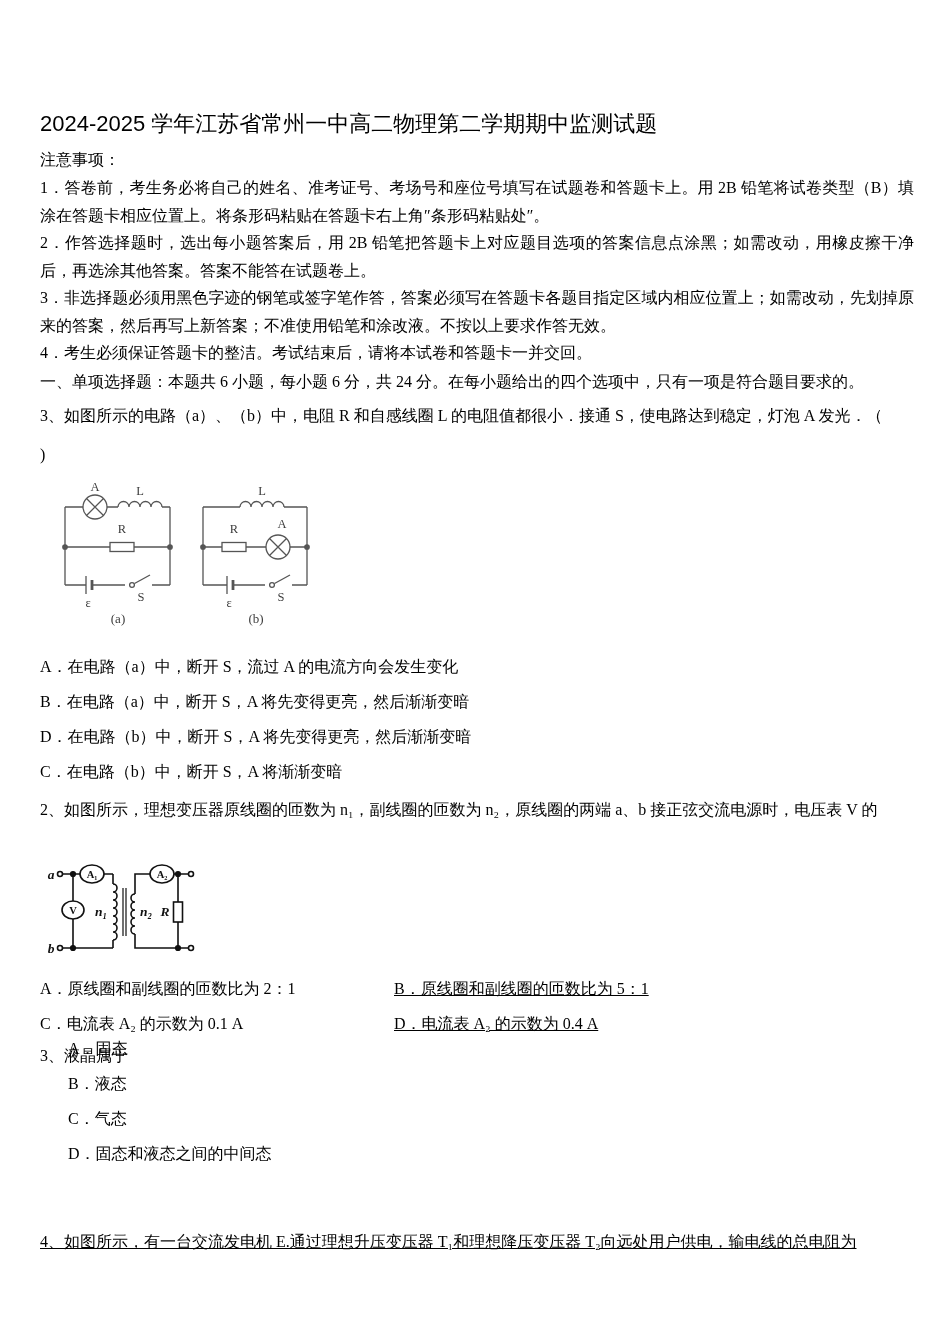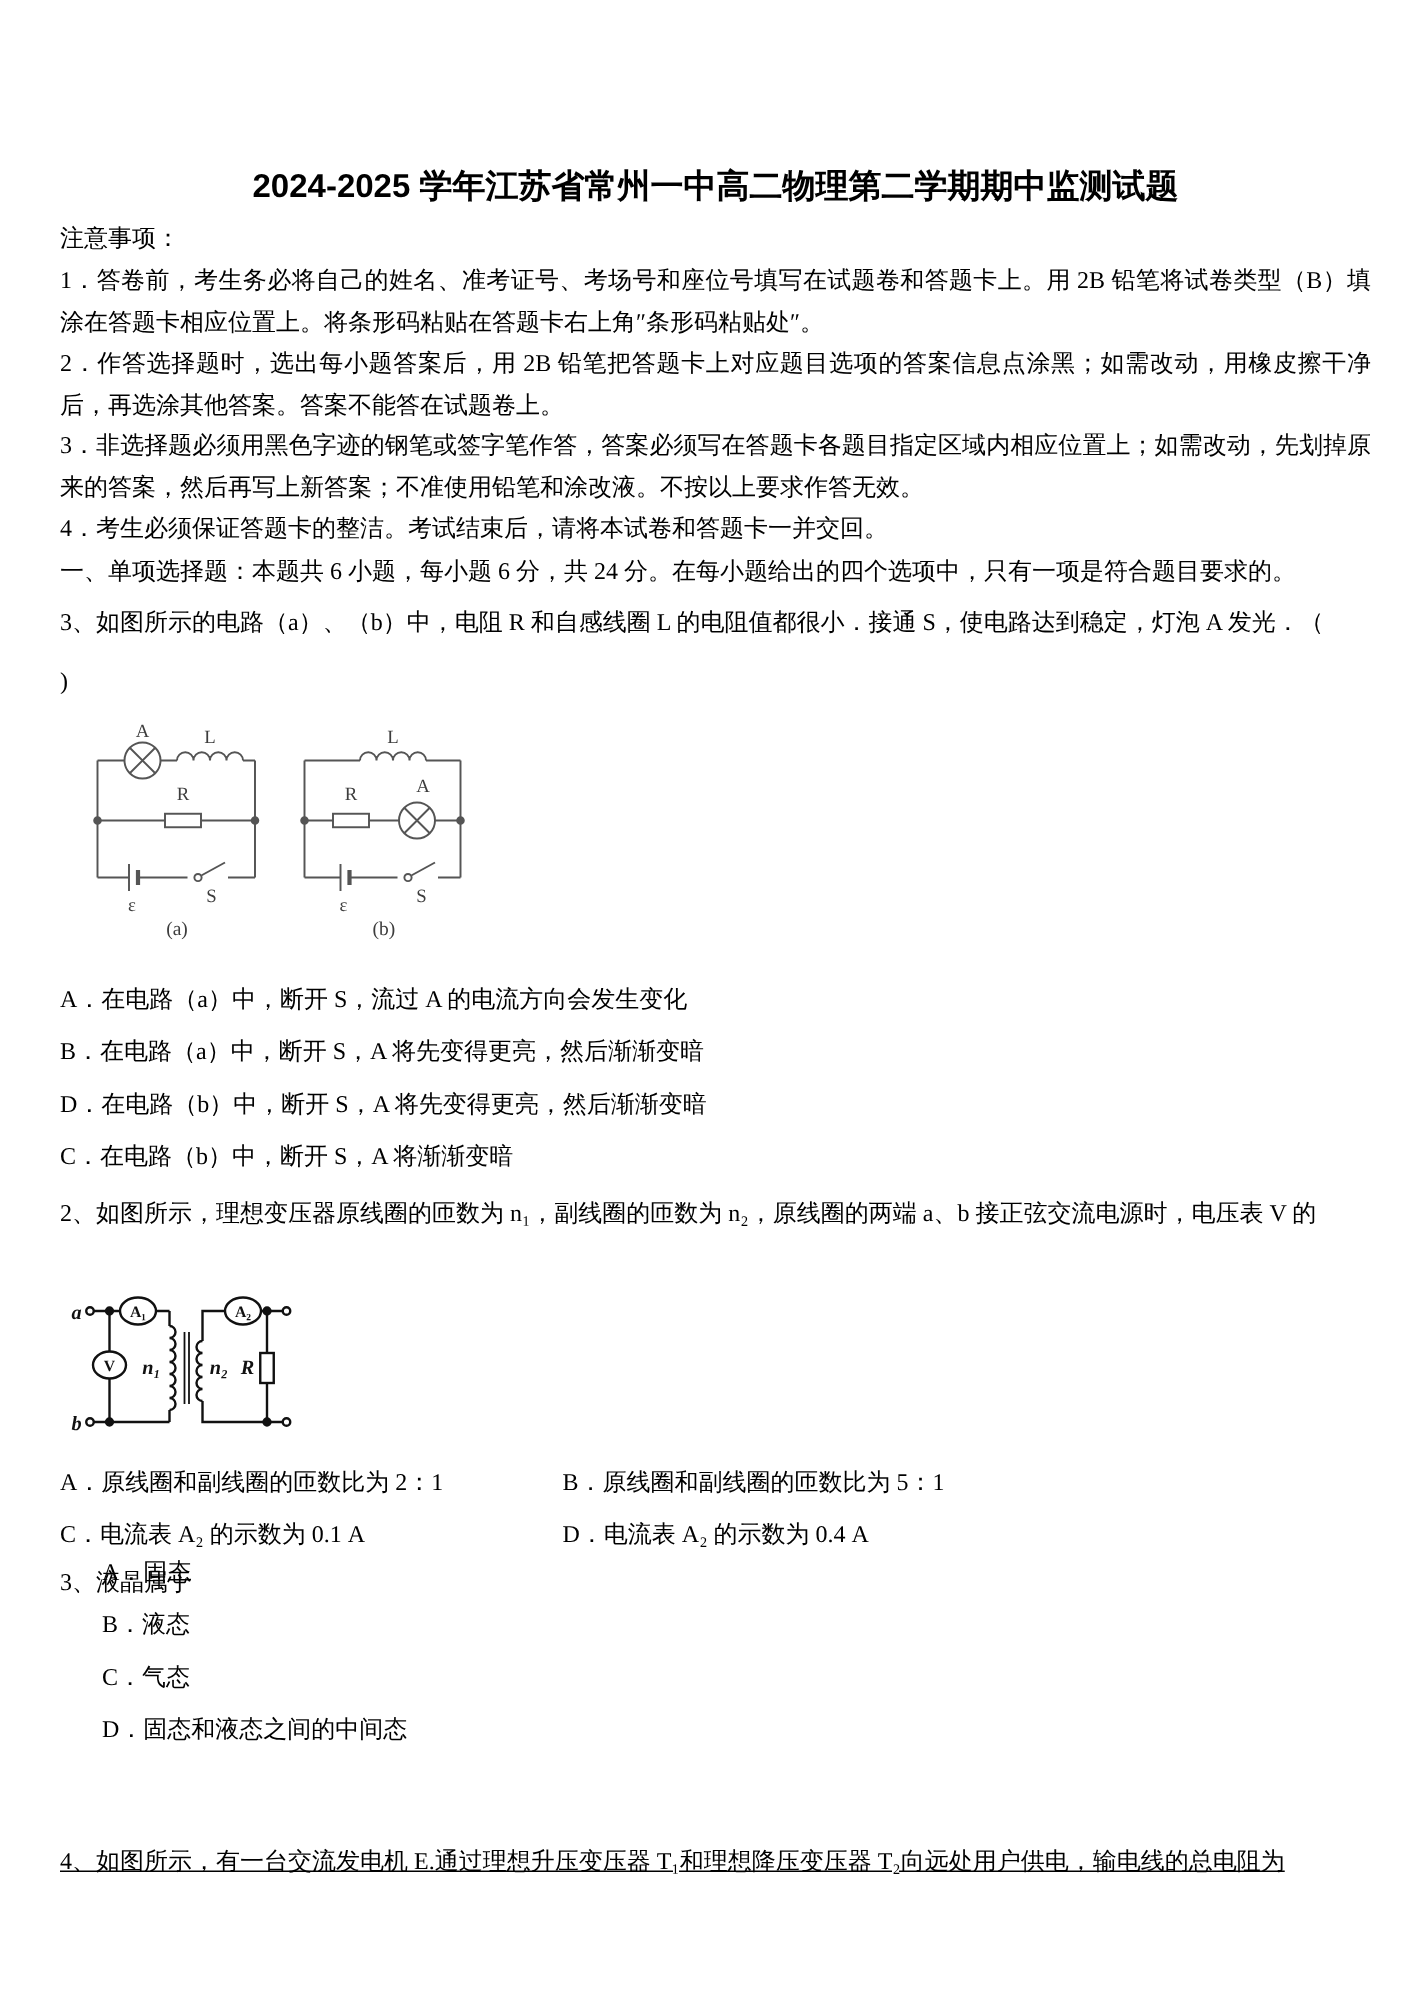--- a/index.html
+++ b/index.html
@@ -7,34 +7,34 @@
     position:relative;
     width:950px; height:1344px;
     background:#ffffff;
     color:#000;
     font-family:"Liberation Serif","DejaVu Serif",serif;
     font-size:16px;
     overflow:hidden;
   }
   .abs { position:absolute; left:40px; width:874px; }
   .title {
-    top:108px; text-align:center;
+    top:108px; text-align:left;
     font-family:"Liberation Sans","DejaVu Sans",sans-serif;
-    font-weight:bold; font-size:22px; line-height:32px;
+    font-weight:normal; font-size:22px; line-height:32px;
   }
   .notice-h { top:146px; line-height:27px; }
   .notices  { top:174px; line-height:27.5px; text-align:justify;font-family:Liberation Serif, serif; }
   .section  { top:368px; line-height:27px; }
   .q1p      { top:396px; line-height:39px; }
   .optblock div { height:35px; line-height:35px; }
   .q1opts   { top:649px; }
   .q2p      { top:791px; line-height:38px; }
   .q2opts   { top:971px; }
   .q2opts .row { position:relative; height:35px; line-height:35px; }
-  .q2opts .col2 { position:absolute; left:335px; top:0; }
+  .q2opts .col2 { position:absolute; left:354px; top:0;text-decoration:underline; }
   .q3t      { top:1042px; line-height:27px; }
   .q3opts   { top:1031px;margin-left:28px; }
   .q4p      { top:1228px; line-height:27px;text-decoration:underline; }
   .fig1 { position:absolute; left:55px; top:470px; }
   .fig2 { position:absolute; left:45px; top:860px; }
   svg text {
     font-family:"Liberation Serif","DejaVu Serif",serif;
     stroke:none;
   }
   .figlab  { font-size:12.5px; fill:#3d3d3d; }

